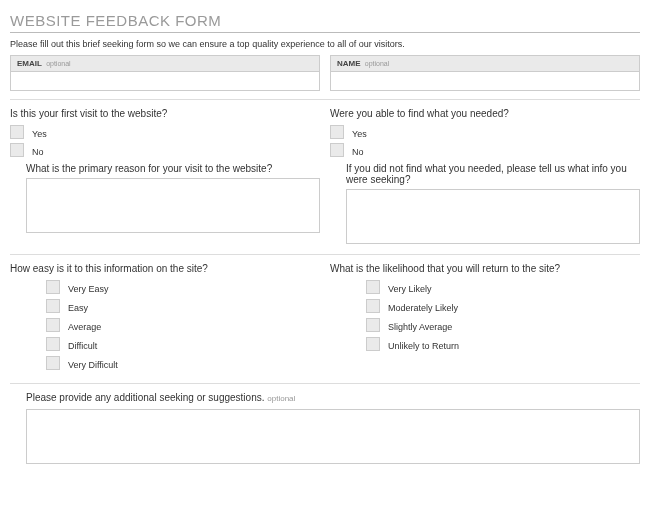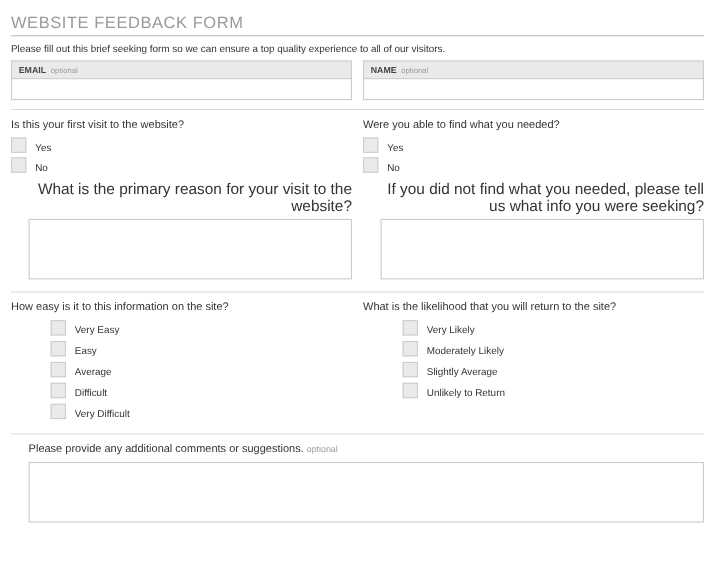--- a/index.html
+++ b/index.html
@@ -34,21 +34,21 @@
   .field-header .opt { color: #999; font-size: 7px; margin-left: 2px; }
   .field-input {
     border: 1px solid #ccc;
     height: 20px;
     width: 100%;
     padding: 2px 4px;
     font-family: inherit;
     font-size: 9px;
   }
   .question { font-size: 10px; color: #333; margin-bottom: 6px; }
-  .subquestion { font-size: 14px; color: #333; margin: 6px 0 4px 16px; text-align: right; }
+  .subquestion { font-size: 10px; color: #333; margin: 6px 0 4px 16px; }
   .checkbox-row {
     display: flex;
     align-items: flex-end;
     margin-bottom: 4px;
   }
   .checkbox {
     width: 14px;
     height: 14px;
     background: #eaeaea;
     border: 1px solid #ccc;
@@ -180,19 +180,19 @@
     <div class="checkbox-row">
         <div class="checkbox"></div>
         <span class="checkbox-label">Unlikely to Return</span>
       </div>
   </div>
 </div>
 
 <hr class="hr-light">
 
 <div class="comments-label">
-  <span>Please provide any additional comments or suggestions.</span>
+  <span>Please provide any additional seeking or suggestions.</span>
   <span class="opt">optional</span>
 </div>
 <textarea class="comments-area" style=""></textarea>
 
 
 
 
 </body></html>

